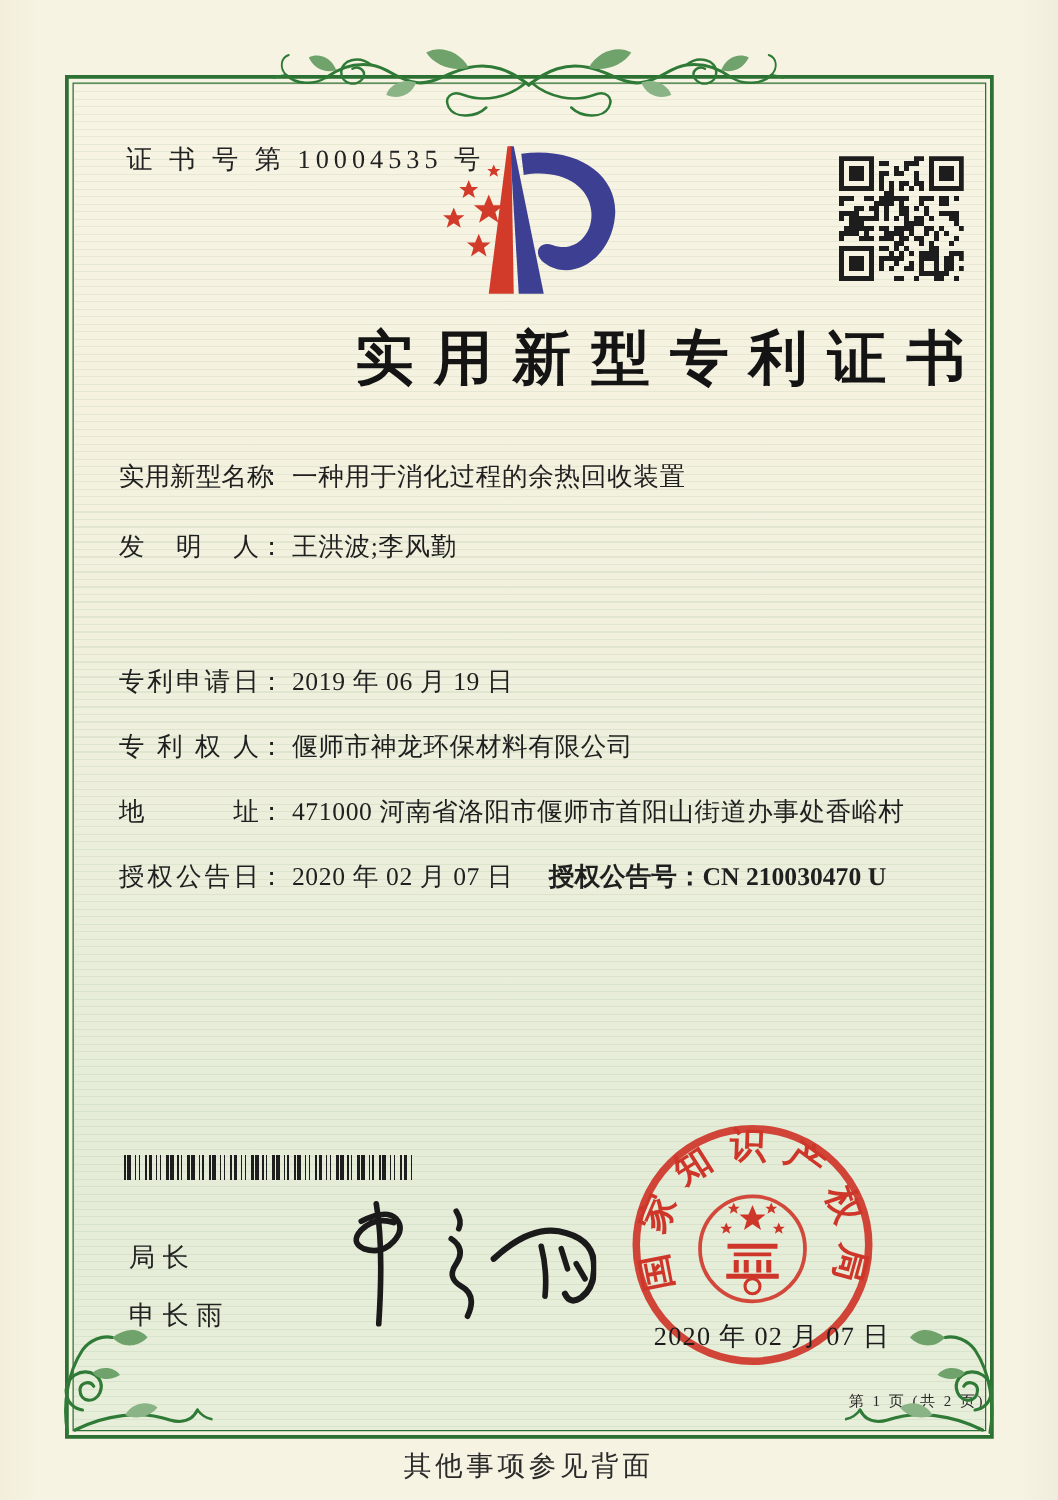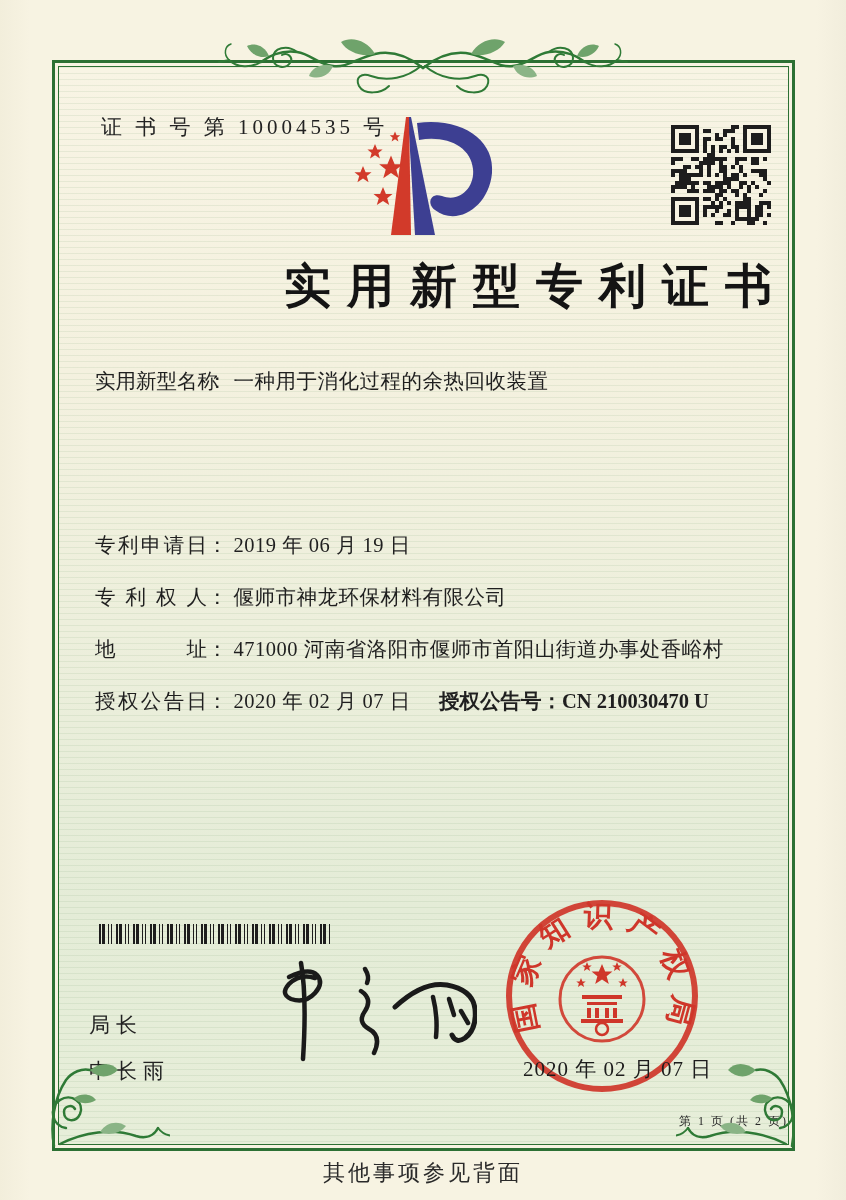--- a/index.html
+++ b/index.html
@@ -20,22 +20,22 @@
   .row .lbl{display:inline-block;width:112px;text-align:justify;text-align-last:justify;vertical-align:bottom;}
   .row .colon{display:inline-block;margin-right:6px;}
   .row .val{letter-spacing:0.5px;}
   .row .grant-no{position:absolute;left:344px;top:0;font-weight:bold;}
   .paras{position:absolute;left:36px;top:648px;width:656px;font-size:18px;line-height:1.92;
          text-align:justify;color:#222;}
   .paras p{margin:0;text-indent:2em;}
   .barcode{position:absolute;left:40px;top:857px;width:232px;height:20px;
     background:repeating-linear-gradient(90deg,#1d1d1d 0 2px,transparent 2px 3px,#1d1d1d 3px 6px,
       transparent 6px 9px,#1d1d1d 9px 10px,transparent 10px 12px,#1d1d1d 12px 13px,transparent 13px 17px);}
-  .officer{position:absolute;left:30px;top:925px;font-family:"Liberation Sans",sans-serif;
-           font-size:21px;color:#222;letter-spacing:6px;margin-top:19px;}
+  .officer{position:absolute;left:44px;top:925px;font-family:"Liberation Sans",sans-serif;
+           font-size:21px;color:#222;letter-spacing:6px;}
   .officer div{margin-bottom:18px;}
   .signature{position:absolute;left:168px;top:888px;width:250px;height:115px;}
   .seal{position:absolute;left:442px;top:828px;width:202px;height:202px;}
   .seal-date{position:absolute;left:464px;top:988px;width:220px;font-size:21px;color:#1c1c1c;letter-spacing:1px;z-index:3;}
   .page-info{position:absolute;left:0;top:1046px;width:100%;text-align:right;font-size:12px;letter-spacing:2px;color:#2a2a2a;}
   .back-note{position:absolute;left:0;top:1158px;width:100%;text-align:center;font-size:22px;letter-spacing:3px;color:#2a2a2a;}
   .ornament-top{position:absolute;left:213px;top:16px;width:420px;height:90px;z-index:2;}
   .corner{position:absolute;top:1028px;width:130px;height:130px;z-index:2;}
   .corner.left{left:40px;}
   .corner.right{right:40px;transform:scaleX(-1);}
@@ -297,20 +297,23 @@
           <rect x="19" y="24" width="1" height="1" fill="#1d1d1d"></rect>
           <rect x="20" y="24" width="1" height="1" fill="#1d1d1d"></rect>
           <rect x="23" y="24" width="1" height="1" fill="#1d1d1d"></rect>
         </svg>
 
       <div class="title">实用新型专利证书</div>
 
       <div class="row" style="top:300px">
         <span class="lbl">实用新型名称</span><span class="colon">：</span><span class="val">一种用于消化过程的余热回收装置</span>
       </div>
+      <div class="row" style="top:356px">
+        <span class="lbl">发明人</span><span class="colon">：</span><span class="val">王洪波;李风勤</span>
+      </div>
       <div class="row" style="top:464px">
         <span class="lbl">专利申请日</span><span class="colon">：</span><span class="val">2019 年 06 月 19 日</span>
       </div>
       <div class="row" style="top:516px">
         <span class="lbl">专利权人</span><span class="colon">：</span><span class="val">偃师市神龙环保材料有限公司</span>
       </div>
       <div class="row" style="top:568px">
         <span class="lbl">地址</span><span class="colon">：</span><span class="val">471000 河南省洛阳市偃师市首阳山街道办事处香峪村</span>
       </div>
       <div class="row" style="top:620px">

